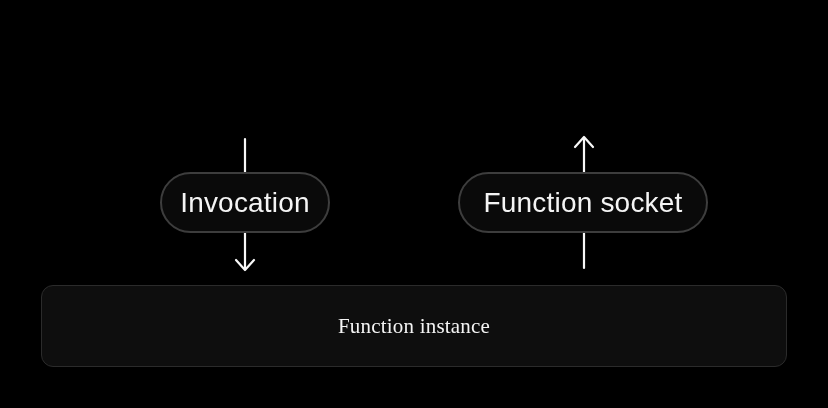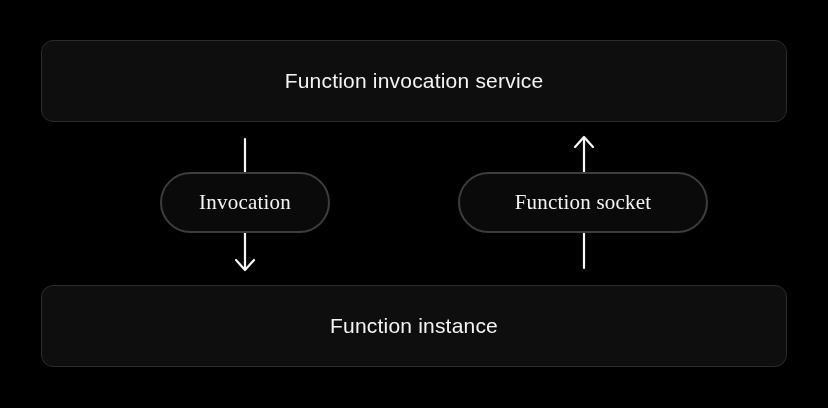--- a/index.html
+++ b/index.html
@@ -21,21 +21,21 @@
     width: 744px;
     height: 80px;
     background: #0e0e0e;
     border: 1px solid #2b2b2b;
     border-radius: 12px;
     display: flex;
     align-items: center;
     justify-content: center;
   }
   .node-box.top { top: 40px; }
-  .node-box.bottom { top: 285px; }
+  .node-box.bottom { top: 285px; font-family: Liberation Serif, serif; }
   .node-label {
     color: #f4f4f4;
     font-size: 21px;
     font-weight: 400;
     letter-spacing: 0.2px;
     white-space: nowrap;
   }
   .edge-svg {
     position: absolute;
     left: 0;
@@ -53,35 +53,31 @@
     border-radius: 31px;
     display: flex;
     align-items: center;
     justify-content: center;
     z-index: 2;
   }
   .edge-pill.invocation { left: 160px; width: 166px; }
   .edge-pill.streaming { left: 458px; width: 246px; }
   .pill-label {
     color: #f4f4f4;
-    font-size: 21px;
+    font-size: 28px;
     font-weight: 400;
     letter-spacing: 0.2px;
     white-space: nowrap;
-    font-family: Liberation Serif, serif;
   }
 </style>
 </head>
 <body>
 
 <div class="canvas">
 
-  <div class="node-box top">
-    <span class="node-label">Function invocation service</span>
-  </div>
 
   <div class="node-box bottom">
     <span class="node-label">Function instance</span>
   </div>
 
   <svg class="edge-svg" viewBox="0 0 828 408" xmlns="http://www.w3.org/2000/svg">
 
     <g stroke="#f8f8f8" stroke-width="2.2" fill="none" stroke-linecap="round" stroke-linejoin="round">
       <line x1="245" y1="139" x2="245" y2="172"></line>
       <line x1="245" y1="233" x2="245" y2="268"></line>

